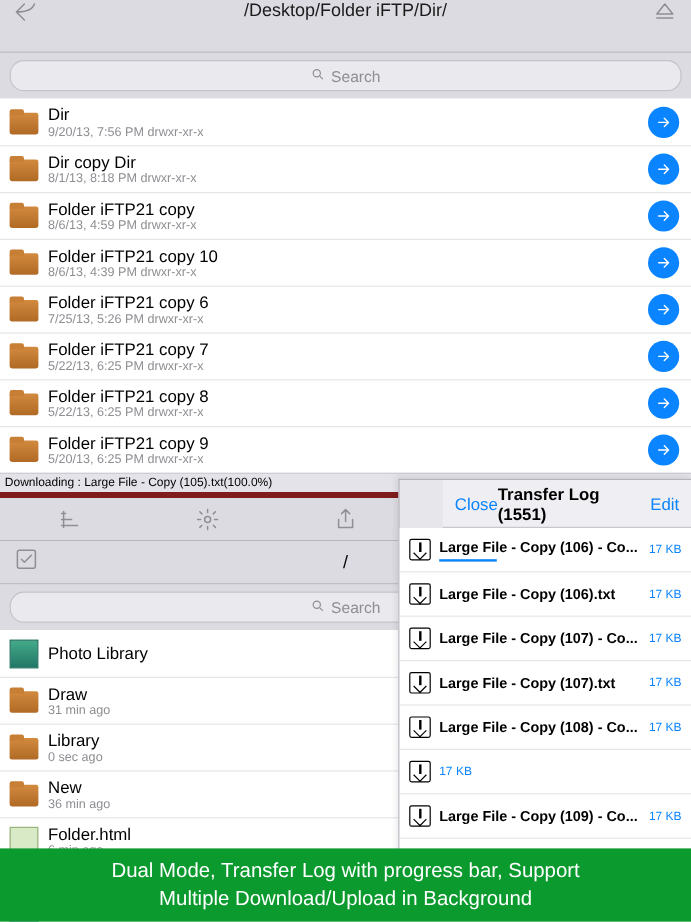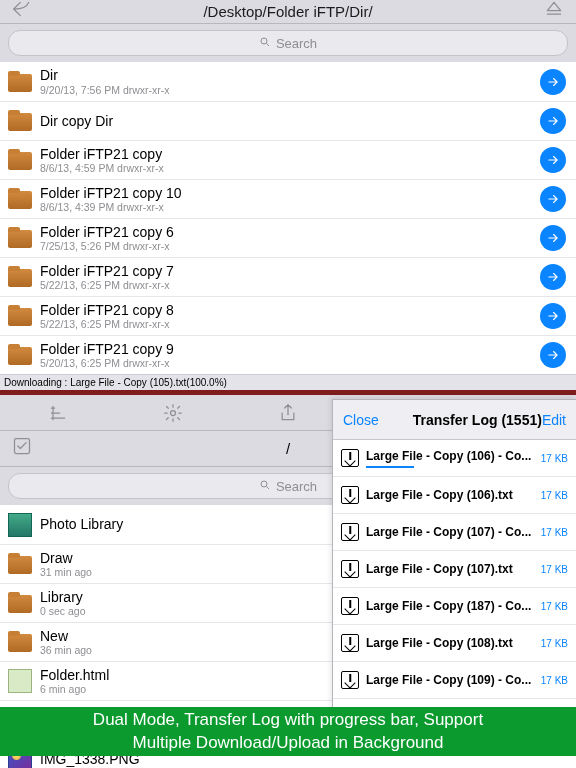--- a/index.html
+++ b/index.html
@@ -1,18 +1,18 @@
 <!DOCTYPE html>
 <html><head>
 <meta charset="utf-8">
 <style>
 * { margin: 0; padding: 0; box-sizing: border-box; font-family: -apple-system, "Helvetica Neue", Arial, sans-serif; }
 html, body { width: 576px; height: 768px; overflow: hidden; background: #dcdbe1; }
 
-.topbar { height: 24px; background: #dcdbe1; display: flex; align-items: center; border-bottom: 1px solid #b8b7bd; }
+.topbar { height: 44px; background: #dcdbe1; display: flex; align-items: flex-start; border-bottom: 1px solid #b8b7bd; }
 .topbar .back-icon, .topbar .eject-icon { width: 44px; text-align: center; color: #8e8e93; font-size: 20px; }
 .topbar .title { flex: 1; text-align: center; color: #1b1b1b; font-size: 15px; }
 
 .search-wrap { padding: 6px 8px; background: #dcdbe1; }
 .search-bar { height: 26px; background: #eaeaee; border: 1px solid #c4c3c9; border-radius: 12px; display: flex; align-items: center; justify-content: center; color: #8e8e93; font-size: 13px; gap: 5px; }
 .search-bar .mag { font-size: 13px; }
 
 .list { background: #fff; }
 .row { display: flex; align-items: center; height: 39px; padding: 0 10px 0 8px; border-top: 1px solid #e6e5ea; gap: 8px; }
 .row:first-child { border-top: none; }
@@ -35,34 +35,34 @@
 .toolbar { height: 36px; background: #dcdbe1; display: flex; align-items: center; border-bottom: 1px solid #b8b7bd; }
 .toolbar .tb-item { flex: 1; display: flex; align-items: center; justify-content: center; color: #8e8e93; font-size: 18px; }
 .toolbar .tb-count { font-size: 15px; }
 .panel2-head { height: 36px; background: #dcdbe1; display: flex; align-items: center; border-bottom: 1px solid #b8b7bd; }
 .panel2-head .chk { width: 44px; text-align: center; color: #8e8e93; font-size: 18px; }
 .panel2-head .path { flex: 1; text-align: center; color: #000; font-size: 15px; }
 .panel2-head .spacer { width: 44px; }
 
 
 .popover { position: absolute; right: 0; top: 399px; width: 244px; height: 338px; background: #e7e6ea; border-left: 1px solid #b5b4ba; border-top: 1px solid #b5b4ba; box-shadow: -2px -2px 5px rgba(0,0,0,0.08); display: flex; flex-direction: column; }
-.pop-head { height: 40px; background: #efeef2; display: flex; align-items: center; padding: 0 10px; border-bottom: 1px solid #c8c7cd; }
+.pop-head { height: 40px; background: #efeef2; display: flex; align-items: center; padding: 0 10px; border-bottom: 1px solid #c8c7cd; margin-left: 36px; }
 .pop-head .pbtn { color: #0a84ff; font-size: 14px; }
-.pop-head .ptitle { flex: 1; text-align: right; font-weight: 600; font-size: 14px; color: #000; }
+.pop-head .ptitle { flex: 1; text-align: left; font-weight: 600; font-size: 14px; color: #000; }
 .pop-list { flex: 1; overflow: hidden; background: #fff; }
 .pop-row { display: flex; align-items: center; height: 37px; padding: 0 8px; border-bottom: 1px solid #e6e5ea; gap: 7px; }
 .dl-icon { width: 18px; height: 18px; border: 1.5px solid #000; border-radius: 2px; position: relative; flex-shrink: 0; }
 .dl-icon::before { content: ""; position: absolute; left: 50%; top: 2px; width: 1.5px; height: 8px; background: #000; transform: translateX(-50%); }
 .dl-icon::after { content: ""; position: absolute; left: 50%; top: 7px; width: 7px; height: 7px; border-right: 1.5px solid #000; border-bottom: 1.5px solid #000; transform: translateX(-50%) rotate(45deg); }
 .pop-row .ptext { flex: 1; min-width: 0; }
 .pop-row .pname { font-size: 12px; font-weight: 700; color: #000; white-space: nowrap; overflow: hidden; text-overflow: ellipsis; }
 .pop-row .pbar { height: 2px; background: #0a84ff; width: 48px; margin-top: 3px; }
 .pop-row .psize { font-size: 10px; color: #0a84ff; flex-shrink: 0; }
 
-.banner { position: absolute; left: 0; bottom: 12px; width: 576px; height: 49px; background: #0a9a2e; color: #fff; display: flex; flex-direction: column; align-items: center; justify-content: center; font-size: 17px; line-height: 1.35; text-align: center; }
+.banner { position: absolute; left: 0; bottom: 0; width: 576px; height: 61px; background: #0a9a2e; color: #fff; display: flex; flex-direction: column; align-items: center; justify-content: center; font-size: 17px; line-height: 1.35; text-align: center; }
 
 svg.ic { width: 20px; height: 20px; stroke: #8e8e93; fill: none; stroke-width: 1.5; stroke-linecap: round; stroke-linejoin: round; }
 </style>
 </head>
 <body>
 
 <div class="topbar">
   <div class="back-icon">
     <svg class="ic" viewBox="0 0 24 24">
         <path d="M10 4 L2 12 L10 20 M2 12 C 10 12 18 10 20 4"></path>
@@ -98,20 +98,21 @@
     <div class="action-btn">
       <svg viewBox="0 0 24 24">
           <path d="M5 12h13M13 6l6 6-6 6"></path>
         </svg>
     </div>
     </div>
     <div class="row">
     <div class="folder-icon"></div>
     <div class="row-text">
       <div class="name">Dir copy Dir</div>
+      <div class="meta">8/1/13, 8:18 PM drwxr-xr-x</div>
     </div>
     <div class="action-btn">
       <svg viewBox="0 0 24 24">
           <path d="M5 12h13M13 6l6 6-6 6"></path>
         </svg>
     </div>
     </div>
     <div class="row">
     <div class="folder-icon"></div>
     <div class="row-text">
@@ -323,31 +324,27 @@
     <div class="dl-icon"></div>
     <div class="ptext">
       <div class="pname">Large File - Copy (107).txt</div>
 
     </div>
     <div class="psize">17 KB</div>
       </div>
       <div class="pop-row">
     <div class="dl-icon"></div>
     <div class="ptext">
-      <div class="pname">Large File - Copy (187) - Co...</div>
-
-    </div>
-    <div class="psize">17 KB</div>
-      </div>
-      <div class="pop-row">
-    <div class="dl-icon"></div>
-    <div class="ptext">
-      <div class="pname">Large File - Copy (108).txt</div>
-
-    </div>
+      <div class="pname">Large File - Copy (108) - Co...</div>
+
+    </div>
+    <div class="psize">17 KB</div>
+      </div>
+      <div class="pop-row">
+    <div class="dl-icon"></div>
     <div class="psize">17 KB</div>
       </div>
       <div class="pop-row">
     <div class="dl-icon"></div>
     <div class="ptext">
       <div class="pname">Large File - Copy (109) - Co...</div>
 
     </div>
     <div class="psize">17 KB</div>
       </div>

